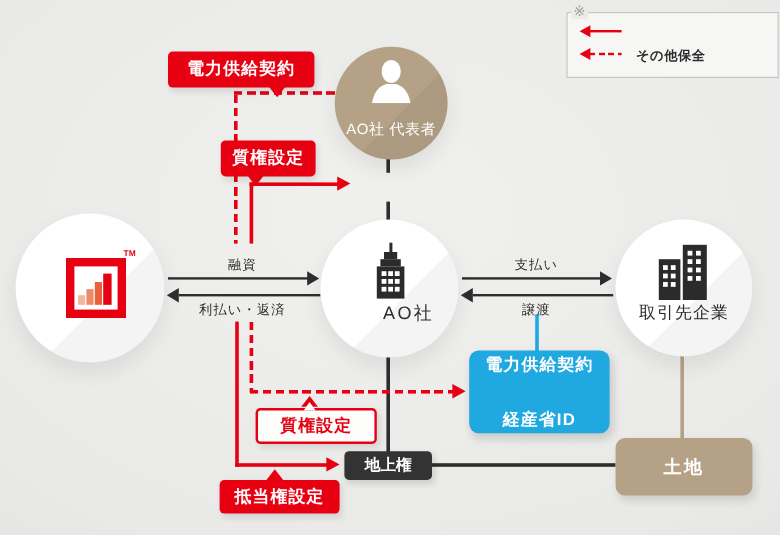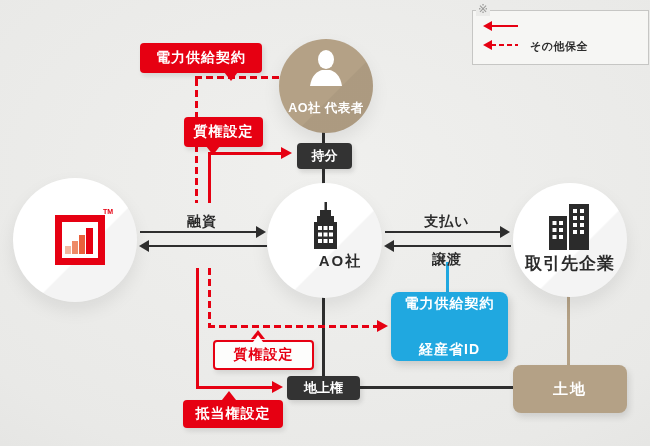--- a/index.html
+++ b/index.html
@@ -47,37 +47,37 @@
   .head-l-red{position:absolute;width:0;height:0;border-right:9px solid #e60012;
     border-top:5px solid transparent;border-bottom:5px solid transparent;}
   
   .tail-down{position:absolute;width:0;height:0;border-top:9px solid #e60012;
     border-left:7px solid transparent;border-right:7px solid transparent;}
   .tail-up{position:absolute;width:0;height:0;border-bottom:9px solid #e60012;
     border-left:7px solid transparent;border-right:7px solid transparent;}
   .tail-up-inner{position:absolute;width:0;height:0;border-bottom:7px solid #fdfdfc;
     border-left:5px solid transparent;border-right:5px solid transparent;}
   
-  .edgelabel{position:absolute;font-size:14px;font-weight:bold;color:#2b2b2b;
+  .edgelabel{position:absolute;font-size:11px;font-weight:normal;color:#2b2b2b;
     text-align:center;letter-spacing:1px;}
   
   .legend{position:absolute;left:472px;top:10px;width:175px;height:53px;
     background:rgba(246,246,244,0.92);border:1px solid #c6c6c4;}
   .legend-note{position:absolute;left:476px;top:3px;font-size:12px;color:#9b9b99;
     background:#ebebe9;padding:0 2px;line-height:13px;}
   .legend-label{position:absolute;font-size:11px;font-weight:bold;color:#2b2b2b;letter-spacing:0.5px;}
   .legend-dash{position:absolute;height:2px;
     background:repeating-linear-gradient(90deg,#e60012 0 5px,transparent 5px 8px);}
   
   .logo-square{position:absolute;left:55px;top:215px;width:50px;height:50px;
     box-sizing:border-box;border:7px solid #e60012;background:#fff;}
   .logo-bars{position:absolute;left:60px;top:221px;width:38px;height:38px;}
   .logo-bars span{position:absolute;bottom:5px;}
   .tm{position:absolute;left:103px;top:208px;font-size:7px;font-weight:bold;color:#e60012;}
-  .circlelabel{position:absolute;text-align:center;font-weight:bold;color:#2b2b2b;}
+  .circlelabel{position:absolute;text-align:center;font-weight:normal;color:#2b2b2b;}
 </style>
 </head>
 <body>
 
 <div id="stage">
 
   <div class="legend"></div>
   <span class="legend-note">※</span>
   <span class="head-l-red abs" style="left:483px;top:21px;"></span>
   <span class="linered abs" style="left:491px;top:25px;width:27px;height:2px;"></span>
@@ -171,23 +171,22 @@
       <rect x="26" y="9" width="4" height="4"></rect>
         <rect x="33" y="9" width="4" height="4"></rect>
       <rect x="26" y="16" width="4" height="4"></rect>
         <rect x="33" y="16" width="4" height="4"></rect>
       <rect x="26" y="23" width="4" height="4"></rect>
         <rect x="33" y="23" width="4" height="4"></rect>
       <rect x="26" y="30" width="4" height="4"></rect>
         <rect x="33" y="30" width="4" height="4"></rect>
     </g>
   </svg>
-  <div class="circlelabel" style="left:513px;top:252px;width:114px;font-size:17px;letter-spacing:1px;">取引先企業</div>
-
-  <div class="darkbox" style="left:297px;top:143px;width:55px;height:26px;">持分</div>
+  <div class="circlelabel" style="left:513px;top:252px;width:114px;font-size:14px;letter-spacing:1px;">取引先企業</div>
+
   <div class="darkbox" style="left:287px;top:376px;width:73px;height:24px;">地上権</div>
 
   <div class="tanbox" style="left:513px;top:365px;width:114px;height:48px;">土地</div>
 
   <div class="bluebox" style="left:391px;top:292px;width:117px;height:69px;justify-content:space-between;">
     <span>電力供給契約</span>
     <span>経産省ID</span>
   </div>
 
   <div class="bubble" style="left:140px;top:43px;width:122px;height:30px;">電力供給契約</div>
@@ -197,16 +196,17 @@
   <span class="tail-down" style="left:206px;top:146px;"></span>
 
   <div class="bubble outline" style="left:213px;top:340px;width:97px;height:26px;">質権設定</div>
   <span class="tail-up" style="left:251px;top:330px;"></span>
   <span class="tail-up-inner" style="left:253px;top:335px;"></span>
 
   <div class="bubble" style="left:183px;top:400px;width:100px;height:28px;">抵当権設定</div>
   <span class="tail-up" style="left:222px;top:391px;"></span>
 
   <div class="edgelabel" style="left:170px;top:213px;width:64px;">融資</div>
+  <div class="edgelabel" style="left:135px;top:251px;width:134px;">利払い・返済</div>
   <div class="edgelabel" style="left:415px;top:213px;width:64px;">支払い</div>
   <div class="edgelabel" style="left:415px;top:251px;width:64px;">譲渡</div>
 
 </div>
 
 </body></html>

